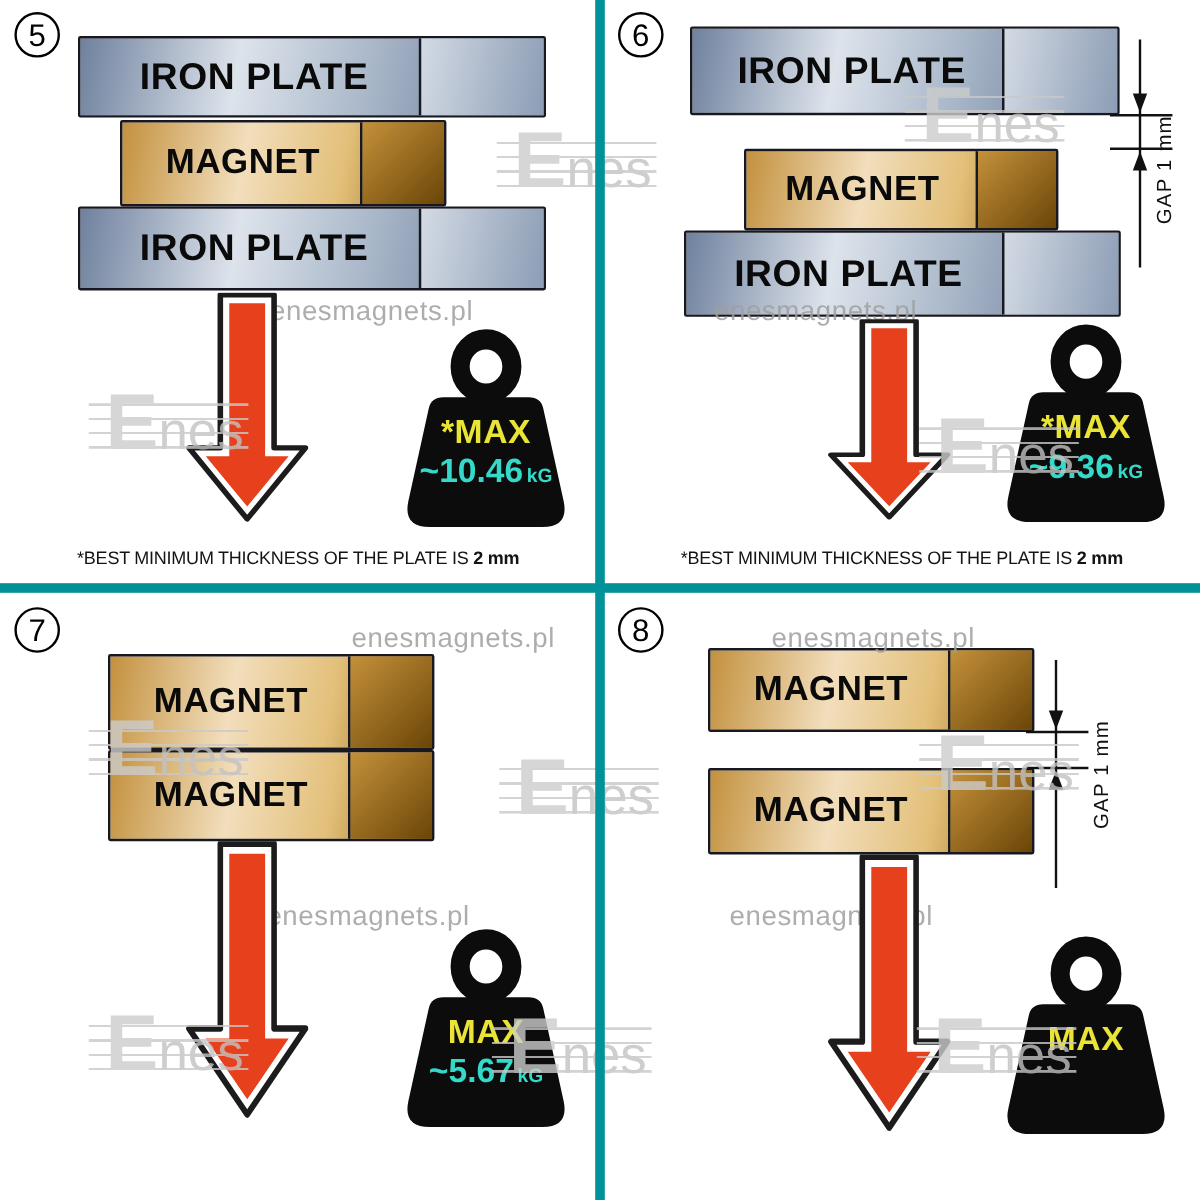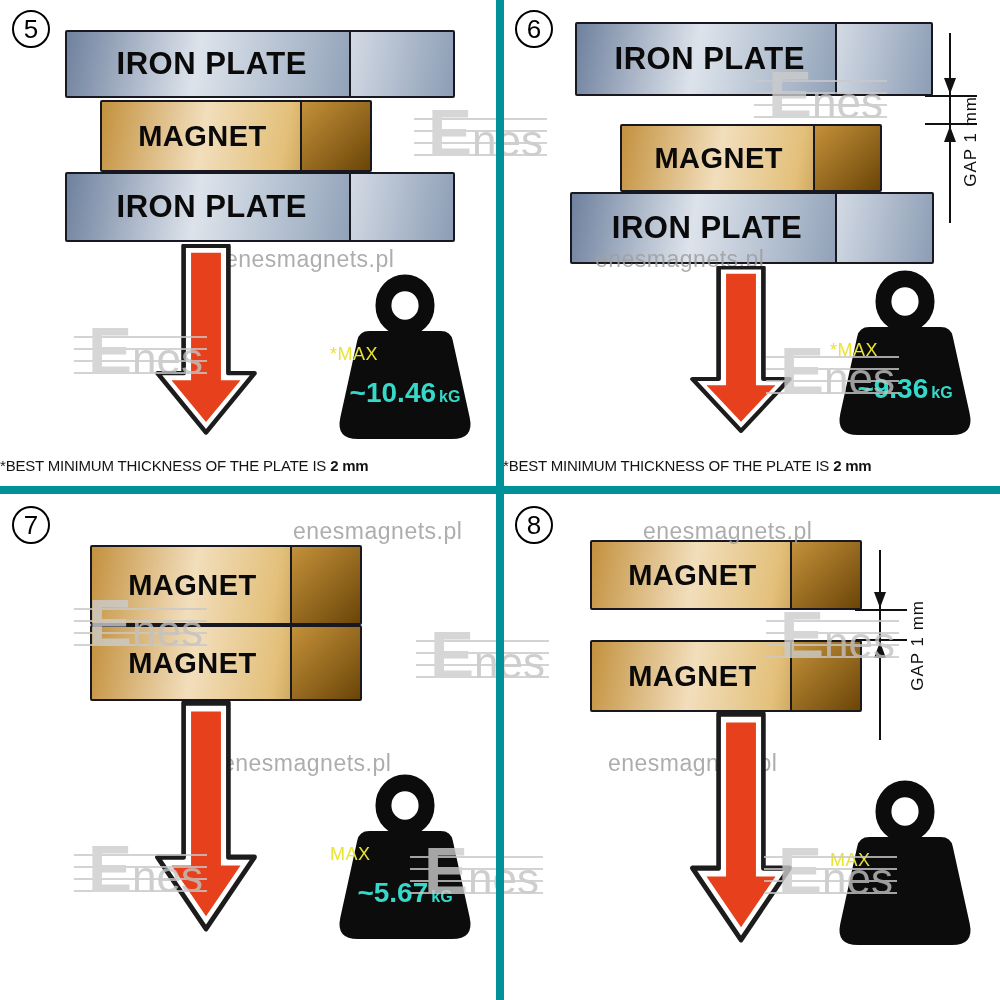--- a/index.html
+++ b/index.html
@@ -24,28 +24,28 @@
   .magnet .cap { width:26%; background:linear-gradient(135deg,#c4913a 0%,#6b4507 100%); }
   .lbl-iron   { font-size:31px; }
   .lbl-magnet { font-size:29px; }
 
   
   .arrow { position:absolute; z-index:5; }
 
   
   .weight { position:absolute; z-index:5; }
   .weight svg { position:absolute; left:0; top:0; width:100%; height:100%; }
-  .w-label { position:absolute; left:0; right:0; top:42%; font-weight:normal;
-             font-size:18px; color:var(--max-yellow,#e9e435); letter-spacing:.5px; }
+  .w-label { position:absolute; left:0; right:0; top:42%; text-align:center; font-weight:bold;
+             font-size:28px; color:var(--max-yellow,#e9e435); letter-spacing:.5px; }
   .w-value { position:absolute; left:0; right:0; top:61%; text-align:center; font-weight:bold;
              font-size:28px; color:var(--value-cyan,#35d9c9); white-space:nowrap; }
   .w-unit  { font-size:16px; font-weight:bold; margin-left:3px; }
 
   
-  .footnote { position:absolute; left:0; right:0; text-align:left; z-index:3;
+  .footnote { position:absolute; left:0; right:0; text-align:center; z-index:3;
               font-size:15px; color:#141414; letter-spacing:-0.2px; white-space:nowrap; }
   .footnote .bold { font-weight:bold; }
 
   
   .gapsvg { position:absolute; z-index:3; }
   .gap-label { position:absolute; z-index:3; font-size:17px; color:#111;
                writing-mode:vertical-rl; transform:rotate(180deg); letter-spacing:1px; white-space:nowrap; }
 
   
   .wm-site { position:absolute; z-index:4; font-size:23px; color:var(--wm-gray,#9f9f9f);

